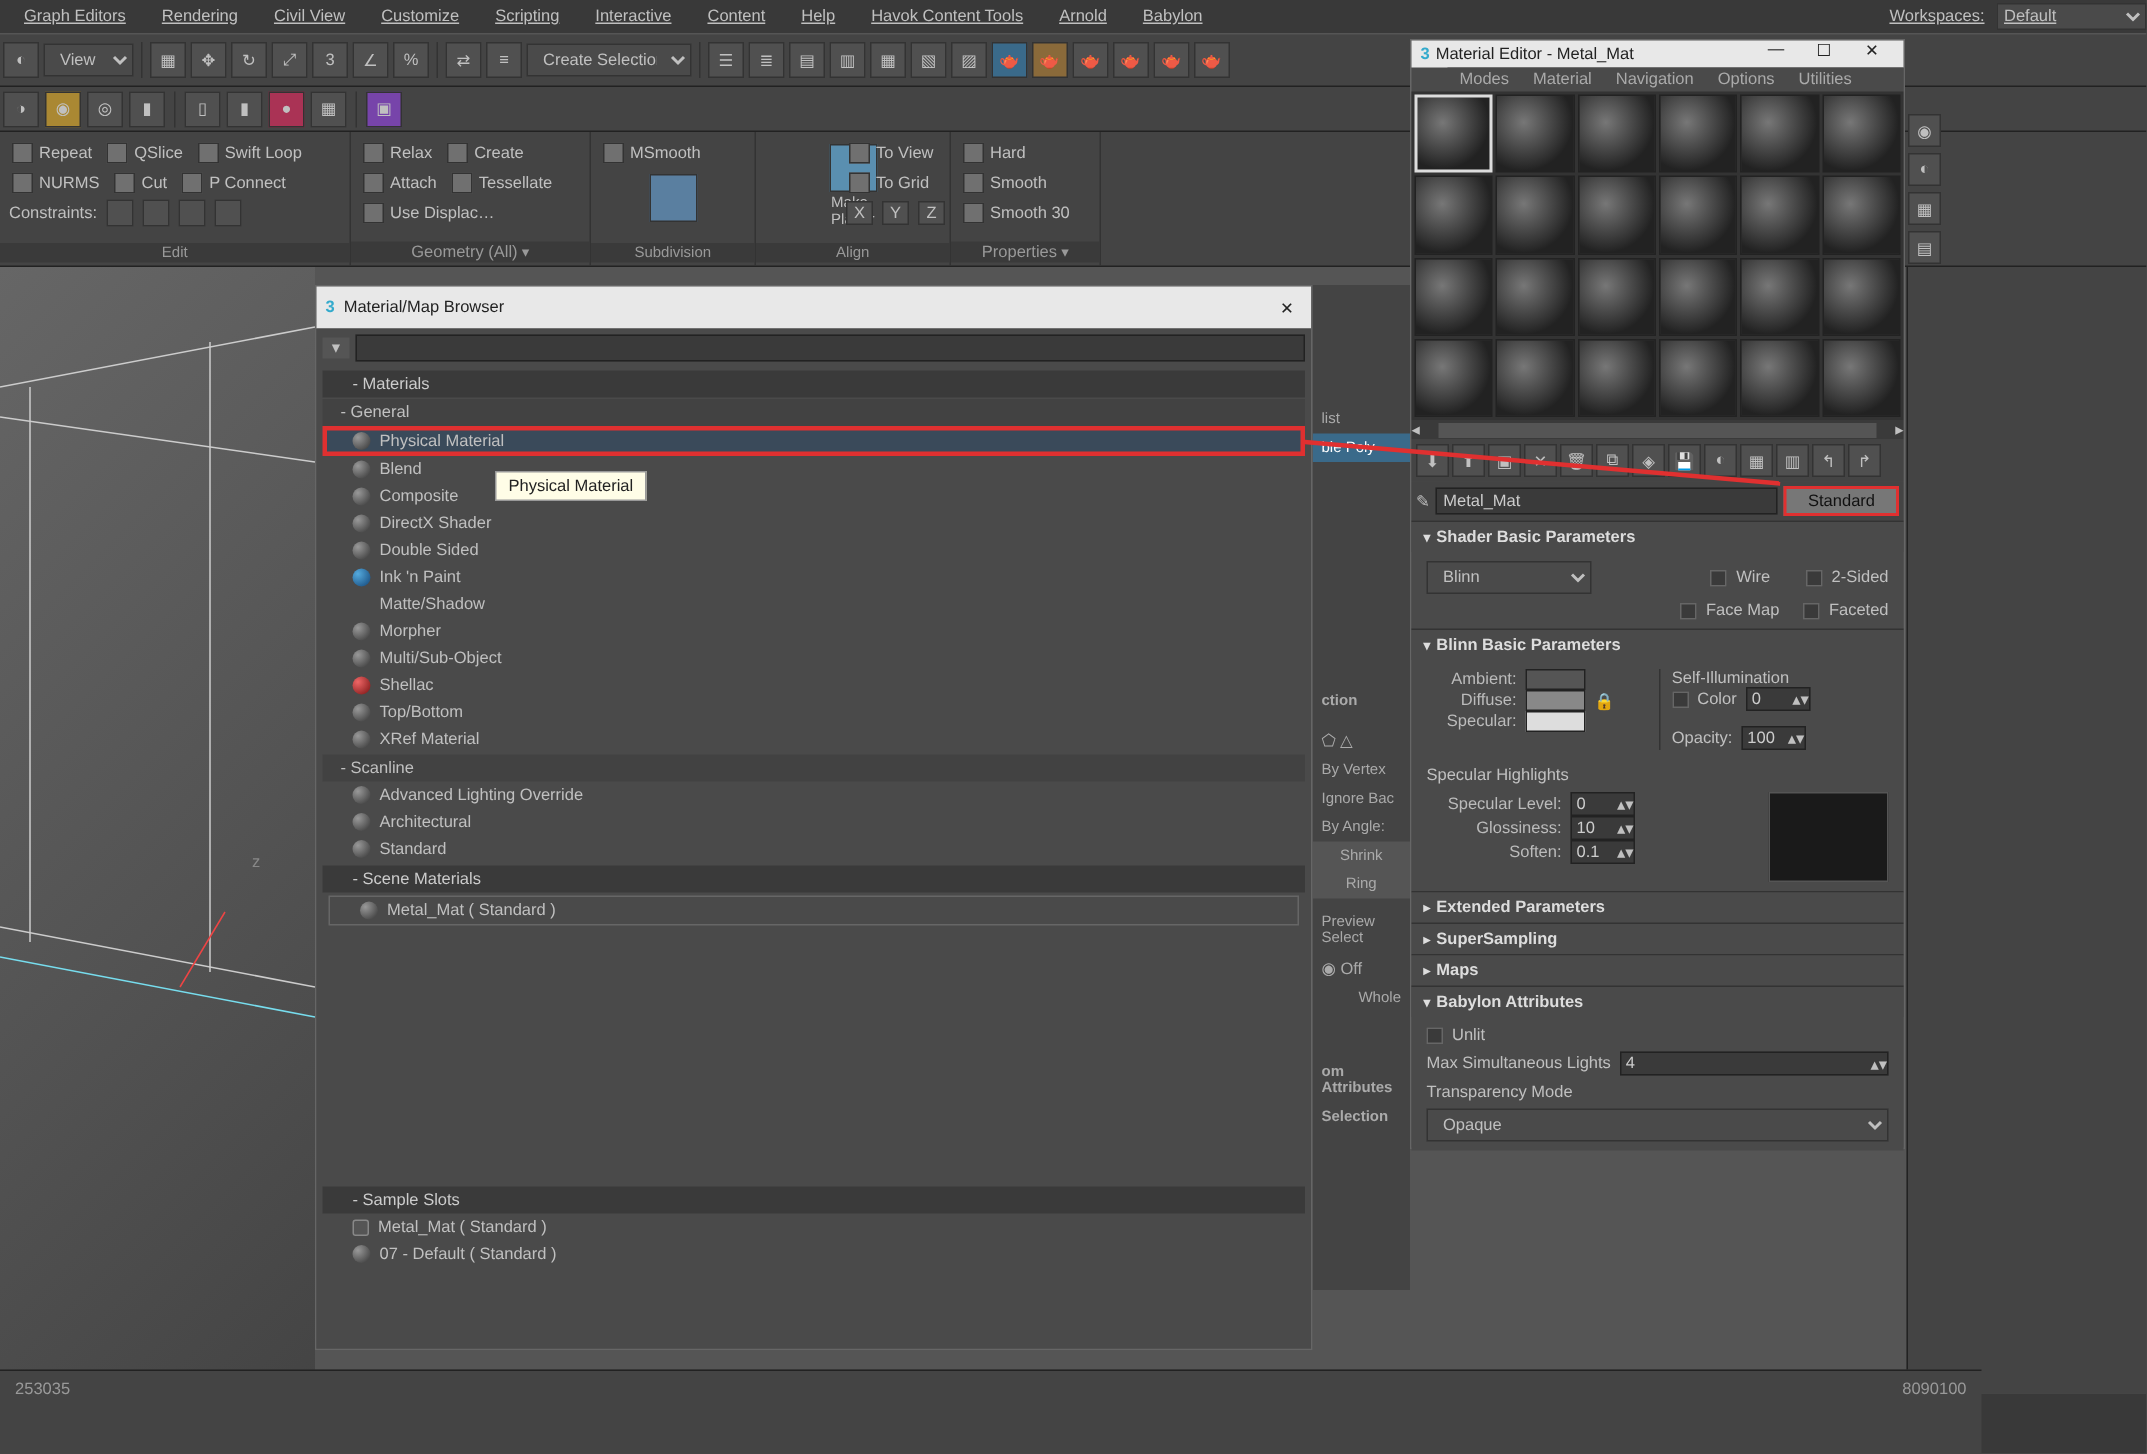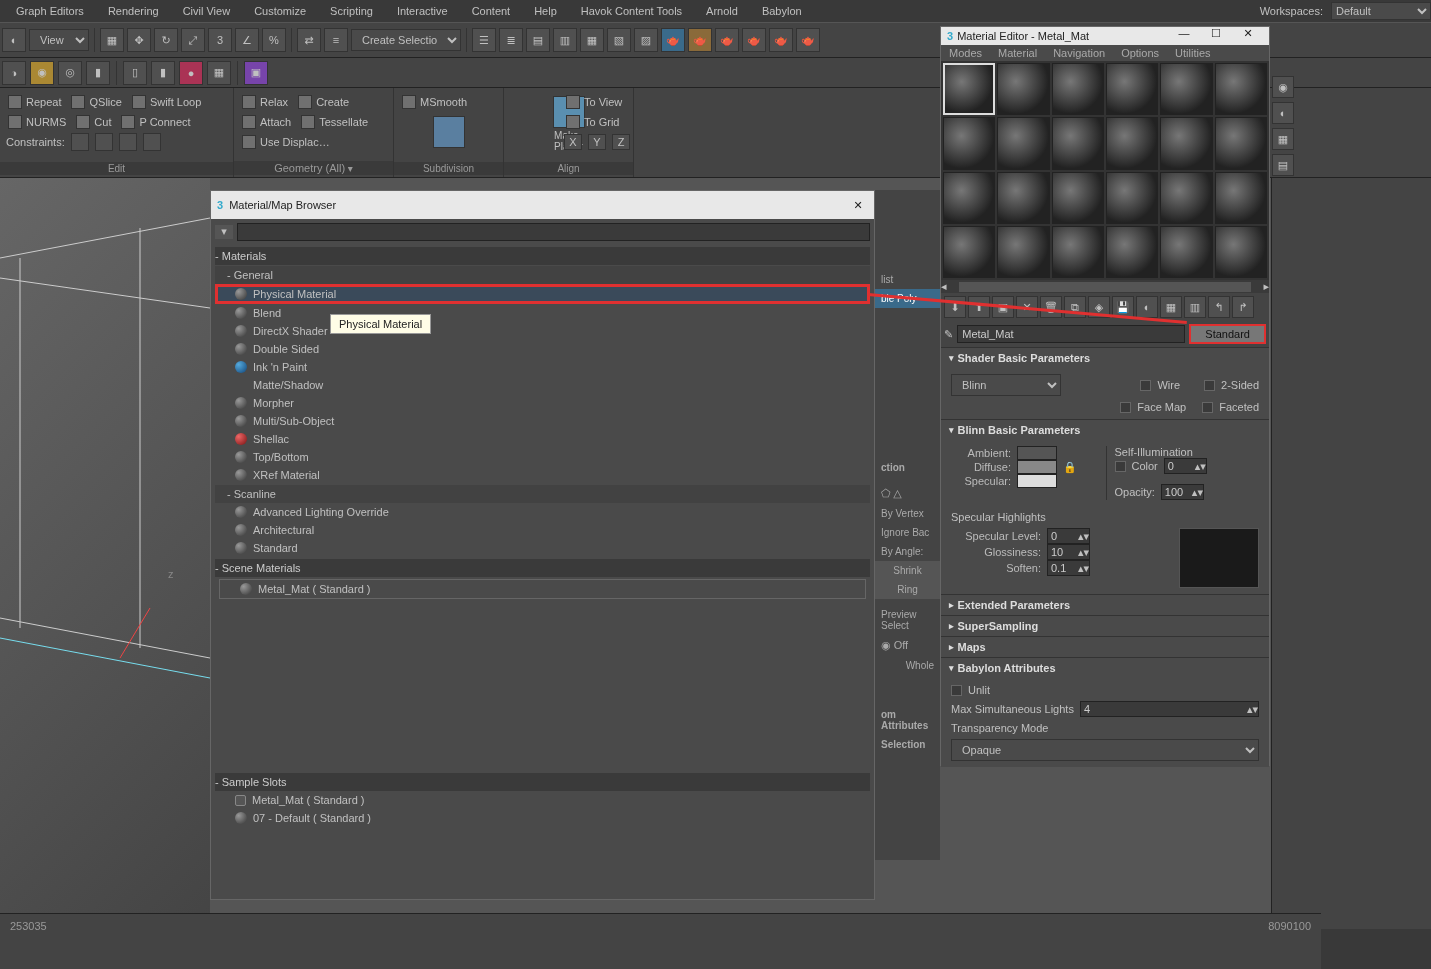--- a/index.html
+++ b/index.html
@@ -1,18 +1,18 @@
 <!DOCTYPE html>
 <html><head>
 <meta charset="utf-8">
 <style>
 * { margin: 0; padding: 0; box-sizing: border-box; font-family: "Segoe UI", Arial, sans-serif; font-size: 11px; }
 body { background: #393939; color: #c0c0c0; width: 1431px; height: 969px; overflow: hidden; position: relative; }
 
-.menubar { display: flex; background: #393939; height: 22px; align-items: center; padding-left: 4px; }
+.menubar { display: flex; background: #393939; height: 22px; align-items: center; padding-left: 4px; text-decoration: underline; }
 .menubar span { padding: 3px 12px; cursor: default; }
 .menubar .right { margin-left: auto; padding-right: 8px; }
 .menubar select { background: #4a4a4a; color: #c0c0c0; border: 1px solid #333; height: 18px; width: 100px; }
 
 .toolbar1 { display: flex; align-items: center; background: #444; height: 36px; padding: 2px; gap: 3px; border-top: 1px solid #555; border-bottom: 1px solid #222; }
 .tb-btn { width: 24px; height: 24px; background: #505050; border: 1px solid #333; display: flex; align-items: center; justify-content: center; cursor: pointer; }
 .tb-sep { width: 1px; height: 24px; background: #333; margin: 0 2px; }
 .dropdown { background: #4a4a4a; color: #c0c0c0; border: 1px solid #333; height: 22px; padding: 0 6px; }
 
 .toolbar2 { display: flex; align-items: center; background: #444; height: 30px; padding: 2px; gap: 4px; border-bottom: 1px solid #222; }
@@ -30,36 +30,36 @@
 .wireframe { position: absolute; left: 0; top: 0; width: 210px; bottom: 0; background: linear-gradient(135deg, #666 0%, #444 100%); overflow: hidden; }
 
 .browser { position: absolute; left: 210px; top: 190px; width: 665px; height: 710px; background: #4a4a4a; border: 1px solid #666; display: flex; flex-direction: column; }
 .browser-title { background: #e8e8e8; color: #222; height: 28px; display: flex; align-items: center; padding: 0 6px; gap: 6px; }
 .browser-title .close { margin-left: auto; width: 20px; height: 20px; display: flex; align-items: center; justify-content: center; cursor: pointer; }
 .search-row { display: flex; align-items: center; padding: 4px; gap: 4px; background: #4a4a4a; }
 .search-row .tri { width: 18px; height: 14px; background: #555; text-align: center; }
 .search-row input { flex: 1; background: #3a3a3a; border: 1px solid #222; color: #ccc; height: 18px; padding: 0 4px; }
 
 .browser-body { flex: 1; overflow-y: auto; background: #4a4a4a; padding: 0 4px; }
-.cat-header { background: #3a3a3a; padding: 3px 0; margin-top: 2px; color: #ccc; cursor: pointer; }
+.cat-header { background: #3a3a3a; padding: 3px 20px; margin-top: 2px; color: #ccc; cursor: pointer; }
 .cat-sub { background: #424242; padding: 3px 12px; margin-top: 1px; cursor: pointer; }
 .mat-item { display: flex; align-items: center; gap: 6px; padding: 3px 20px; cursor: pointer; }
 .mat-ball { width: 12px; height: 12px; border-radius: 50%; background: radial-gradient(circle at 30% 30%, #999, #333); }
 .mat-ball.blue { background: radial-gradient(circle at 30% 30%, #5ad, #147); }
 .mat-ball.red { background: radial-gradient(circle at 30% 30%, #e66, #711); }
 .mat-ball.box { border-radius: 2px; width: 11px; height: 11px; border: 1px solid #888; background: #555; }
 .highlighted { border: 3px solid #e03030; background: #3a4a5a; padding: 1px 17px; }
 
 .tooltip { position: absolute; left: 330px; top: 314px; background: #fffde7; color: #222; border: 1px solid #999; padding: 3px 8px; z-index: 50; }
 
 .mat-editor { position: absolute; left: 940px; top: 26px; width: 330px; height: 740px; background: #4a4a4a; border: 1px solid #666; display: flex; flex-direction: column; }
 .me-title { background: #e8e8e8; color: #222; height: 24px; display: flex; align-items: center; padding: 0 6px; gap: 4px; }
 .me-title .wb { margin-left: auto; display: flex; gap: 2px; }
 .me-title .wb span { width: 30px; height: 18px; text-align: center; cursor: pointer; }
-.me-menu { display: flex; background: #4a4a4a; height: 22px; align-items: center; }
+.me-menu { display: flex; background: #4a4a4a; height: 22px; align-items: center; margin-left: 24px; }
 .me-menu span { padding: 2px 8px; color: #aaa; cursor: pointer; }
 
 .slots { display: grid; grid-template-columns: repeat(6, 1fr); gap: 2px; padding: 2px; background: #333; }
 .slot { aspect-ratio: 1; background: radial-gradient(circle at 35% 35%, #777, #222 70%); border: 1px solid #222; cursor: pointer; }
 .slot.sel { border: 2px solid #ddd; }
 .slot-scroll { display: flex; background: #3a3a3a; height: 14px; align-items: center; }
 .slot-scroll .sb { flex: 1; background: #555; height: 10px; margin: 0 12px; }
 
 .me-tb { display: flex; gap: 2px; padding: 3px; background: #444; flex-wrap: wrap; }
 .me-tb .tb-btn { width: 22px; height: 22px; }
@@ -259,20 +259,41 @@
           </div>
         </div>
       <div class="ribbon-row">
         <div class="tb-btn" style="width:18px;height:16px">X</div>
         <div class="tb-btn" style="width:18px;height:16px">Y</div>
         <div class="tb-btn" style="width:18px;height:16px">Z</div>
       </div>
     </div>
     <div class="label">Align</div>
   </div>
+  <div class="ribbon-group" style="width:100px">
+    <div class="ribbon-row">
+        <div class="ribbon-item">
+          <span class="ribbon-icon"></span>
+          <span>Hard</span>
+        </div>
+      </div>
+    <div class="ribbon-row">
+        <div class="ribbon-item">
+          <span class="ribbon-icon"></span>
+          <span>Smooth</span>
+        </div>
+      </div>
+    <div class="ribbon-row">
+        <div class="ribbon-item">
+          <span class="ribbon-icon"></span>
+          <span>Smooth 30</span>
+        </div>
+      </div>
+    <div class="label"><span>Properties</span> ▾</div>
+  </div>
 </div>
 
 <div class="viewport">
   <div class="wireframe">
     <svg width="210" height="680" style="position:absolute">
       <line x1="0" y1="80" x2="210" y2="40" stroke="#ccc"></line>
       <line x1="0" y1="440" x2="210" y2="480" stroke="#ccc"></line>
       <line x1="0" y1="460" x2="210" y2="500" stroke="#7de"></line>
       <line x1="20" y1="80" x2="20" y2="450" stroke="#ccc"></line>
       <line x1="140" y1="50" x2="140" y2="470" stroke="#ccc"></line>
@@ -316,20 +337,24 @@
     <div class="mat-item highlighted">
         <span class="mat-ball"></span>
         <span>Physical Material</span>
       </div>
     <div class="mat-item">
         <span class="mat-ball"></span>
         <span>Blend</span>
       </div>
     <div class="mat-item">
         <span class="mat-ball"></span>
+        <span>Composite</span>
+      </div>
+    <div class="mat-item">
+        <span class="mat-ball"></span>
         <span>DirectX Shader</span>
       </div>
     <div class="mat-item">
         <span class="mat-ball"></span>
         <span>Double Sided</span>
       </div>
     <div class="mat-item">
         <span class="mat-ball blue"></span>
         <span>Ink 'n Paint</span>
       </div>

